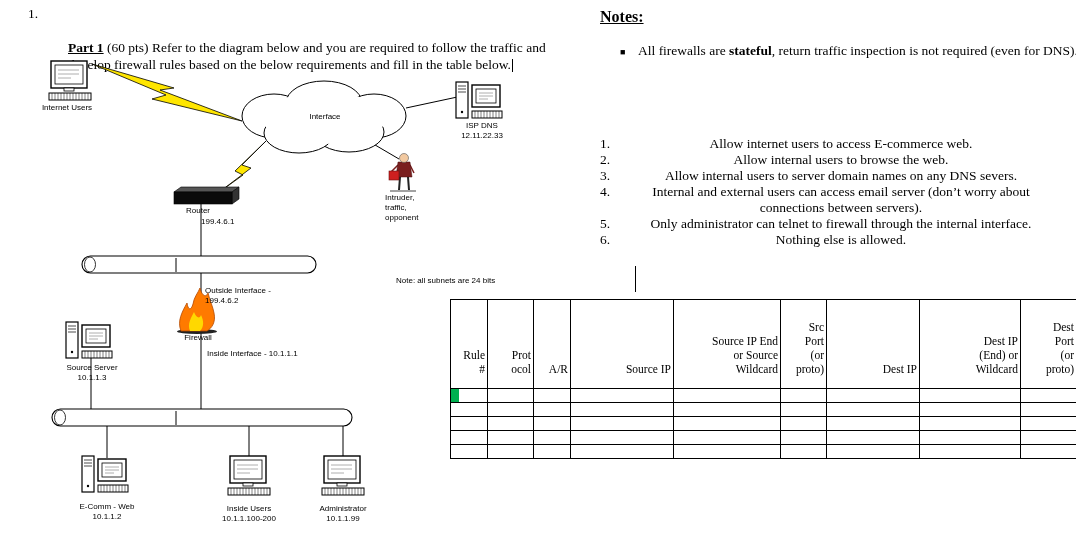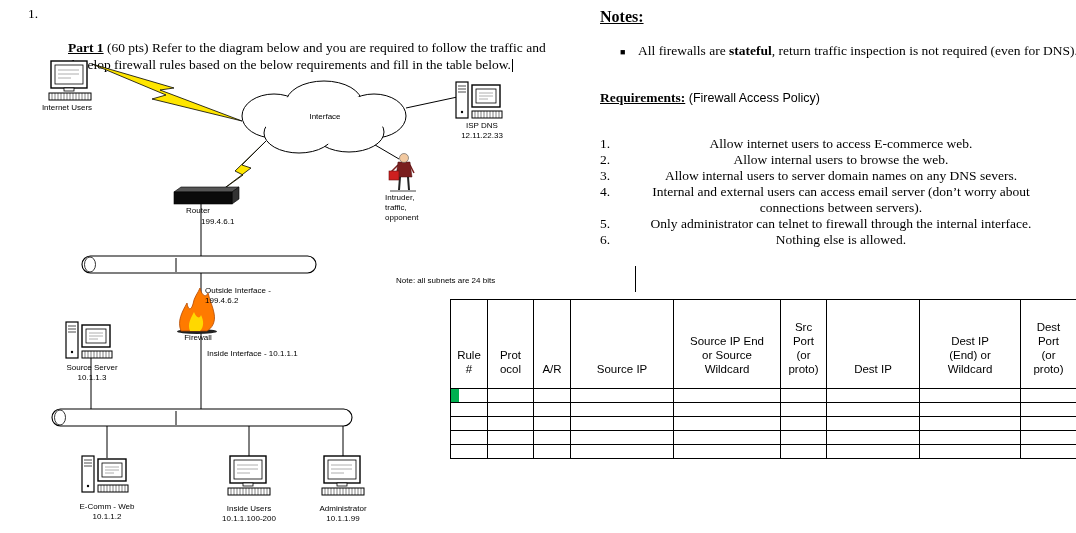--- a/index.html
+++ b/index.html
@@ -31,22 +31,22 @@
   .req-item{display:flex;}
   .req-num{width:22px;flex:none;}
   .req-text{width:438px;text-align:center;}
   .cursor2{position:absolute;width:1px;height:26px;background:#000;}
 
   
   .rules-table{position:absolute;left:450px;top:299px;width:626px;border-collapse:collapse;
                table-layout:fixed;background:#fff;font-family:"Liberation Sans",sans-serif;
                font-size:11.5px;color:#000;}
   .rules-table th,.rules-table td{border:1px solid #000;overflow:hidden;}
-  .rules-table th{height:76px;vertical-align:bottom;text-align:center;font-weight:normal;
-                  white-space:pre-line;line-height:14px;padding:0 2px 12px 2px;}
+  .rules-table th{height:76px;vertical-align:bottom;text-align:right;font-weight:normal;
+                  white-space:pre-line;line-height:14px;padding:0 2px 12px 2px;font-family:Liberation Serif, serif;}
   .rules-table td{height:13px;position:relative;padding:0;}
   .cell-highlight{position:absolute;left:0;top:0;bottom:0;width:8px;}
 </style>
 </head>
 <body>
 
 <div class="page">
 
   <div class="intro">
     <span class="qnum">1.</span>
@@ -166,23 +166,20 @@
     <div class="dlabel" style="left:306px;top:504px;width:66px">Administrator
 10.1.1.99</div>
   </div>
 
   <div class="heading bu" style="left:600px;top:8px">Notes:</div>
   <div class="bullet-row" style="left:620px;top:42px">
     <span class="bullet-marker">■</span>
     <span class="bullet-text"><span>All firewalls are </span><b>stateful</b><span>, return traffic inspection is not required (even for DNS).</span></span>
   </div>
 
-  <div class="heading-row" style="left:600px;top:90px">
-    <span class="bu">Requirements:</span><span class="sans12"> (Firewall Access Policy)</span>
-  </div>
   <div class="req-list" style="left:600px;top:136px;width:462px">
     <div class="req-item">
       <span class="req-num">1.</span>
       <span class="req-text">Allow internet users to access E-commerce web.</span>
     </div>
     <div class="req-item">
       <span class="req-num">2.</span>
       <span class="req-text">Allow internal users to browse the web.</span>
     </div>
     <div class="req-item">

